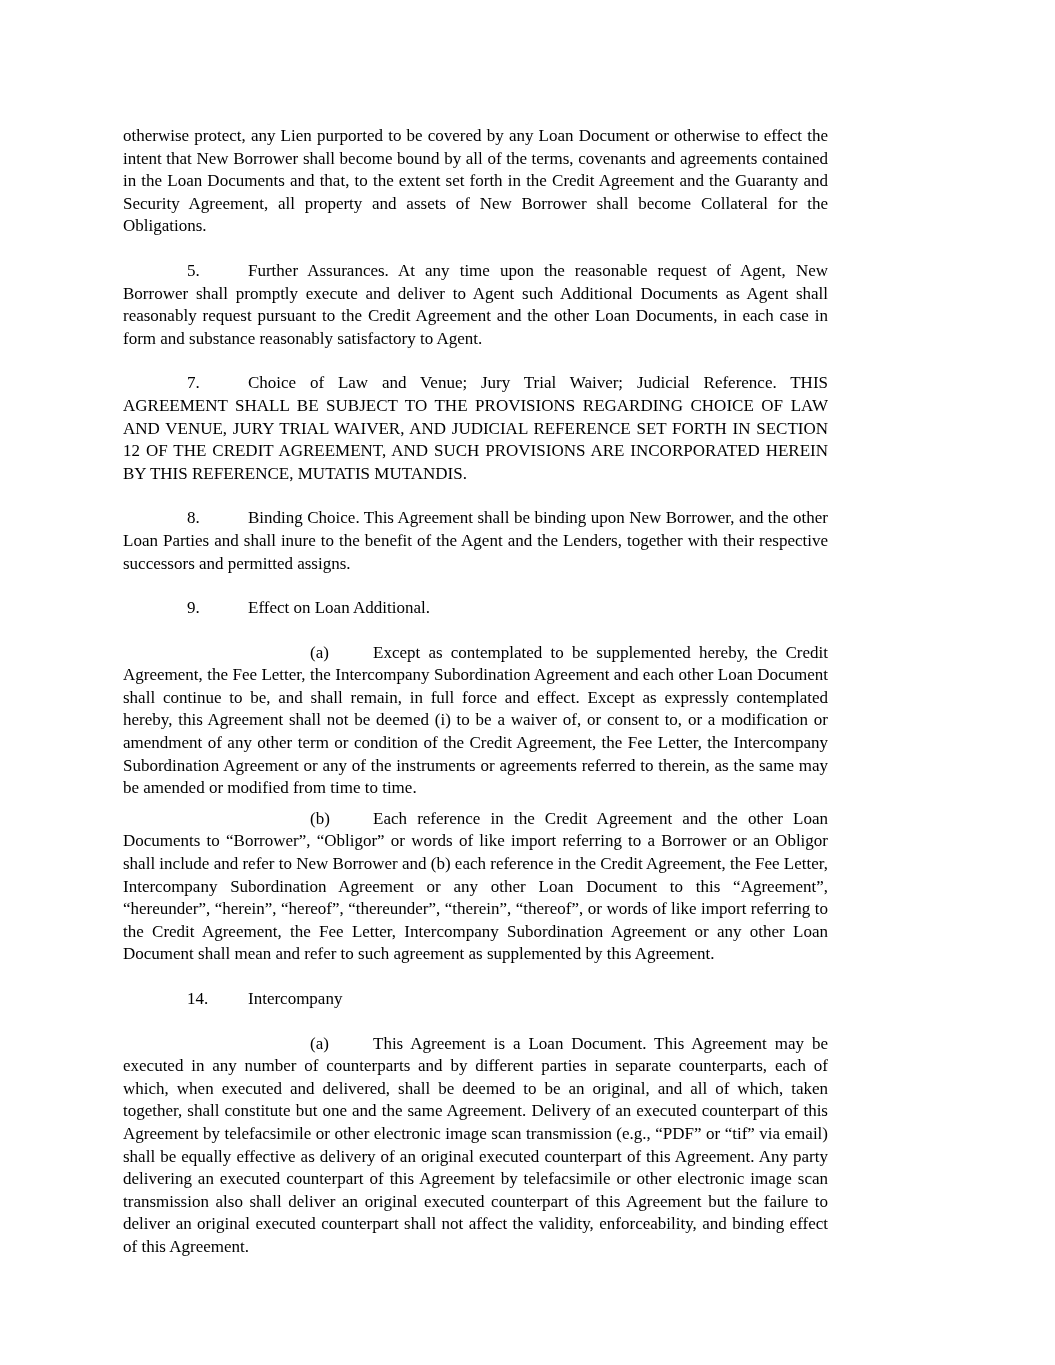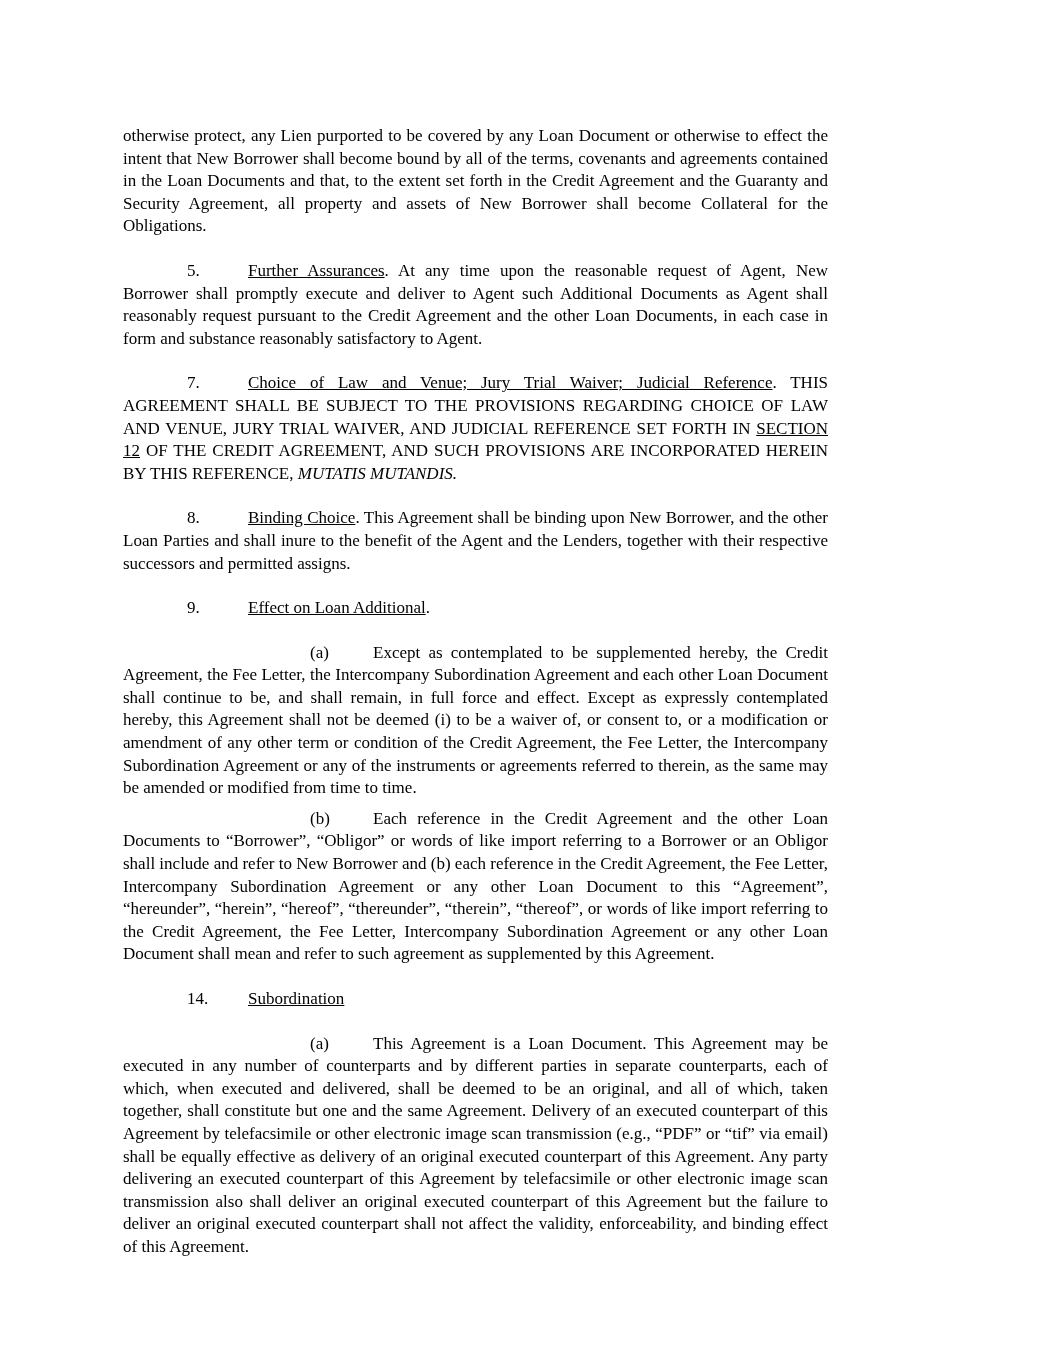--- a/index.html
+++ b/index.html
@@ -26,29 +26,29 @@
   .para.body     { text-indent: 0; }
   .para.numbered { text-indent: 64px; }
   .para.sub      { text-indent: 187px; }
   .para.tight    { margin-bottom: 8px; }
   .num {
     display: inline-block;
     text-indent: 0;
   }
   .numbered > .num { width: 61px; }
   .sub      > .num { width: 63px; }
-  .u { text-decoration: underline; }
-  .i { font-style: italic; }
+  .u { }
+  .i { }
 </style>
 </head>
 <body>
 
 <div class="page">
     <div class="para body"><span>otherwise protect, any Lien purported to be covered by any Loan Document or otherwise to effect the intent that New Borrower shall become bound by all of the terms, covenants and agreements contained in the Loan Documents and that, to the extent set forth in the Credit Agreement and the Guaranty and Security Agreement, all property and assets of New Borrower shall become Collateral for the Obligations.</span></div>
     <div class="para numbered"><span class="num">5.</span><span class="u">Further Assurances</span><span>. At any time upon the reasonable request of Agent, New Borrower shall promptly execute and deliver to Agent such Additional Documents as Agent shall reasonably request pursuant to the Credit Agreement and the other Loan Documents, in each case in form and substance reasonably satisfactory to Agent.</span></div>
     <div class="para numbered"><span class="num">7.</span><span class="u">Choice of Law and Venue; Jury Trial Waiver; Judicial Reference</span><span>. THIS AGREEMENT SHALL BE SUBJECT TO THE PROVISIONS REGARDING CHOICE OF LAW AND VENUE, JURY TRIAL WAIVER, AND JUDICIAL REFERENCE SET FORTH IN </span><span class="u">SECTION 12</span><span> OF THE CREDIT AGREEMENT, AND SUCH PROVISIONS ARE INCORPORATED HEREIN BY THIS REFERENCE, </span><span class="i">MUTATIS MUTANDIS.</span></div>
     <div class="para numbered"><span class="num">8.</span><span class="u">Binding Choice</span><span>. This Agreement shall be binding upon New Borrower, and the other Loan Parties and shall inure to the benefit of the Agent and the Lenders, together with their respective successors and permitted assigns.</span></div>
     <div class="para numbered"><span class="num">9.</span><span class="u">Effect on Loan Additional</span><span>.</span></div>
     <div class="para sub tight"><span class="num">(a)</span><span>Except as contemplated to be supplemented hereby, the Credit Agreement, the Fee Letter, the Intercompany Subordination Agreement and each other Loan Document shall continue to be, and shall remain, in full force and effect. Except as expressly contemplated hereby, this Agreement shall not be deemed (i) to be a waiver of, or consent to, or a modification or amendment of any other term or condition of the Credit Agreement, the Fee Letter, the Intercompany Subordination Agreement or any of the instruments or agreements referred to therein, as the same may be amended or modified from time to time.</span></div>
     <div class="para sub"><span class="num">(b)</span><span>Each reference in the Credit Agreement and the other Loan Documents to “Borrower”, “Obligor” or words of like import referring to a Borrower or an Obligor shall include and refer to New Borrower and (b) each reference in the Credit Agreement, the Fee Letter, Intercompany Subordination Agreement or any other Loan Document to this “Agreement”, “hereunder”, “herein”, “hereof”, “thereunder”, “therein”, “thereof”, or words of like import referring to the Credit Agreement, the Fee Letter, Intercompany Subordination Agreement or any other Loan Document shall mean and refer to such agreement as supplemented by this Agreement.</span></div>
-    <div class="para numbered"><span class="num">14.</span><span class="u">Subordination</span></div>
+    <div class="para numbered"><span class="num">14.</span><span class="u">Intercompany</span></div>
     <div class="para sub"><span class="num">(a)</span><span>This Agreement is a Loan Document. This Agreement may be executed in any number of counterparts and by different parties in separate counterparts, each of which, when executed and delivered, shall be deemed to be an original, and all of which, taken together, shall constitute but one and the same Agreement. Delivery of an executed counterpart of this Agreement by telefacsimile or other electronic image scan transmission (e.g., “PDF” or “tif” via email) shall be equally effective as delivery of an original executed counterpart of this Agreement. Any party delivering an executed counterpart of this Agreement by telefacsimile or other electronic image scan transmission also shall deliver an original executed counterpart of this Agreement but the failure to deliver an original executed counterpart shall not affect the validity, enforceability, and binding effect of this Agreement.</span></div>
   </div>
 
 </body></html>

